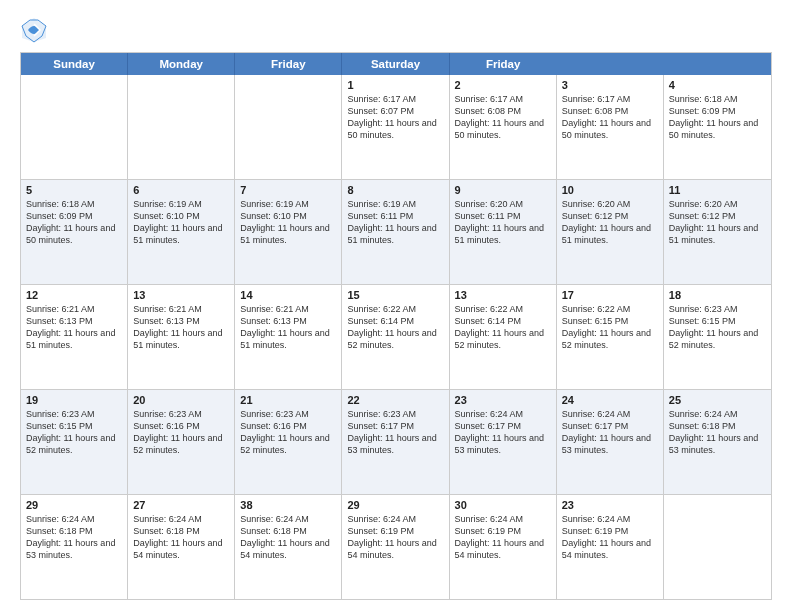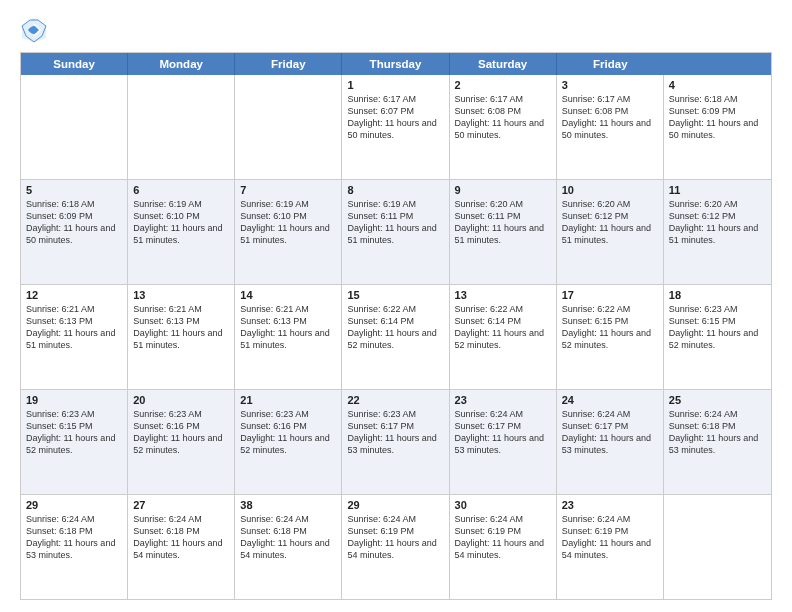--- a/index.html
+++ b/index.html
@@ -139,21 +139,20 @@
       <div class="month-title"></div>
       <div class="location"></div>
     </div>
   </div>
 
   <div class="calendar">
     <div class="cal-header">
     <div class="cal-header-cell">Sunday</div>
         <div class="cal-header-cell">Monday</div>
         <div class="cal-header-cell">Friday</div>
-        <div class="cal-header-cell">Thursday</div>
         <div class="cal-header-cell">Saturday</div>
         <div class="cal-header-cell">Friday</div>
       </div>
     <div class="cal-body">
     <div class="cal-row">
           <div class="cal-cell"></div>
           <div class="cal-cell"></div>
           <div class="cal-cell"></div>
           <div class="cal-cell">
             <span class="day-num">1</span>

